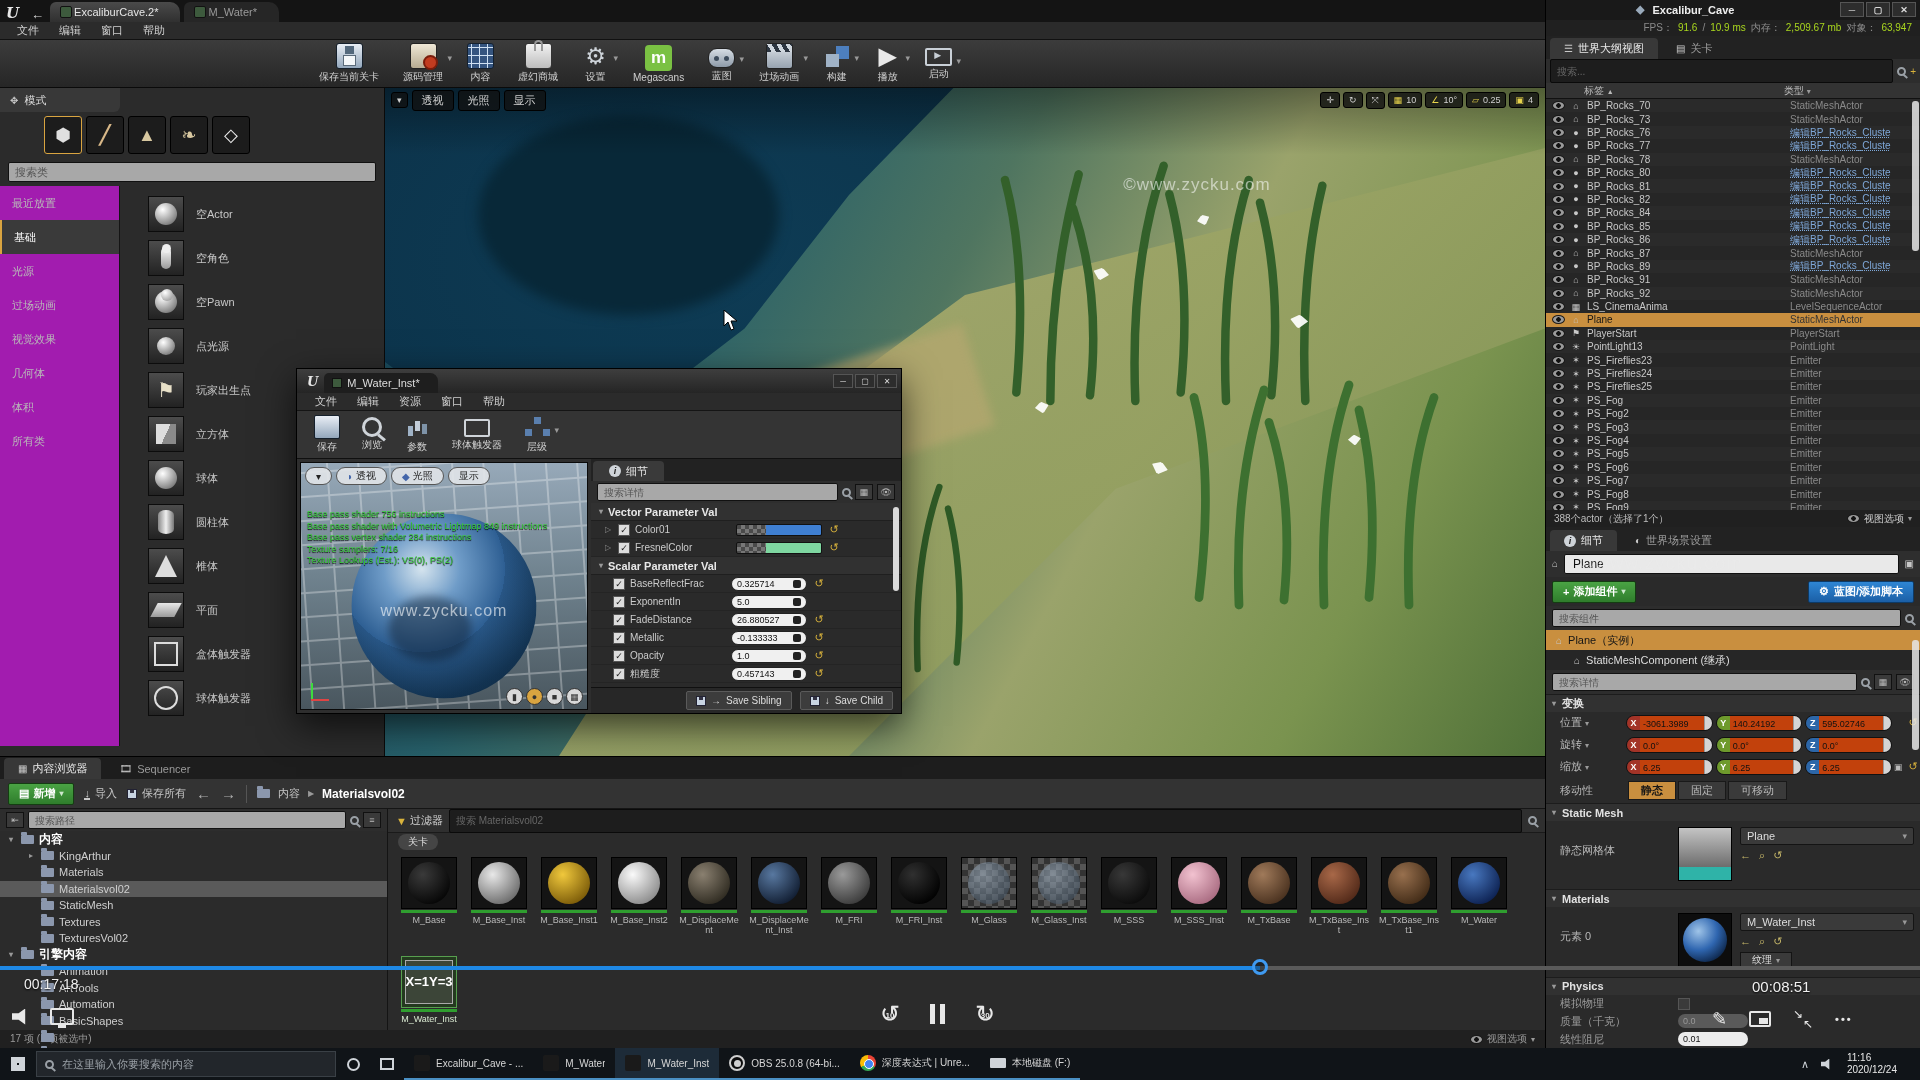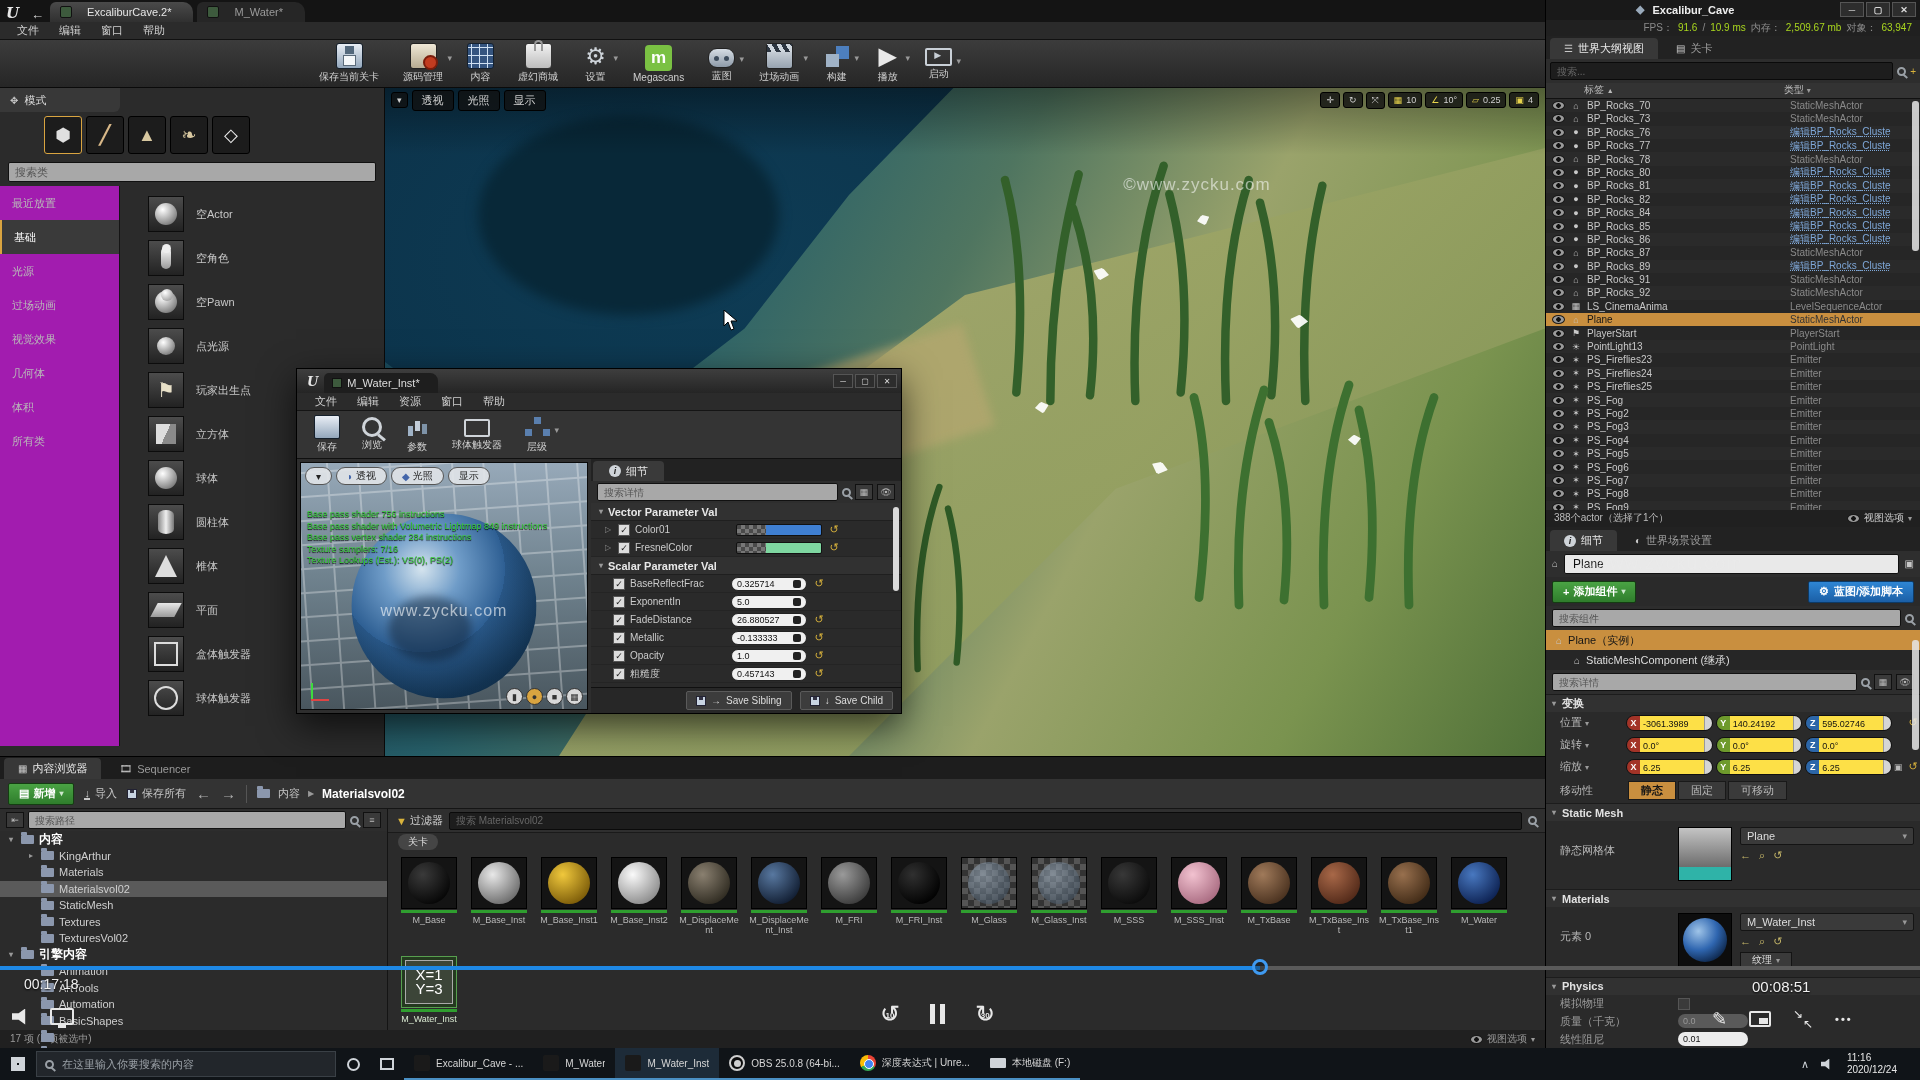--- a/index.html
+++ b/index.html
@@ -3,21 +3,21 @@
 <meta charset="utf-8">
 <style>
 *{box-sizing:border-box;margin:0;padding:0}
 html,body{width:1920px;height:1080px;overflow:hidden;background:#0e0e0e;
  font-family:"Liberation Sans",sans-serif;font-size:11px;color:#c8c8c8}
 input{outline:none;font-family:inherit}
 
 #tabbar{position:absolute;left:0;top:0;width:1545px;height:22px;background:#141414;display:flex;align-items:flex-end}
 .uelogo{font-family:"DejaVu Serif",serif;font-style:italic;font-weight:bold;color:#e8e8e8;font-size:15px;padding:0 6px}
 .backarrow{color:#ddd;font-size:13px;padding:0 6px}
-.wtab{height:20px;display:flex;align-items:center;gap:15px;padding:0 22px 0 10px;border-radius:6px 10px 0 0;font-size:11px}
+.wtab{height:20px;display:flex;align-items:center;gap:2px;padding:0 22px 0 10px;border-radius:6px 10px 0 0;font-size:11px}
 .wtab.active{background:linear-gradient(#4a4a4a,#303030);color:#e6e6e6}
 .wtab.inactive{background:#262626;color:#9a9a9a;margin-left:4px}
 .wtab .ticon{width:12px;height:12px;background:#3d5a3d;border:1px solid #111;border-radius:2px}
 
 #menubar{position:absolute;left:0;top:22px;width:1545px;height:18px;background:#2b2b2b;display:flex;align-items:center;gap:2px;padding-left:8px;border-bottom:1px solid #111}
 #menubar span{padding:0 9px;color:#cfcfcf}
 
 #toolbar{position:absolute;left:0;top:40px;width:1545px;height:48px;background:linear-gradient(#3c3c3c,#262626);border-bottom:1px solid #0a0a0a;display:flex;align-items:center;padding-left:310px;gap:6px}
 .tbitem{display:flex;flex-direction:column;align-items:center;gap:1px;padding:2px 9px;position:relative}
 .tbitem .lab{font-size:10px;color:#d0d0d0;white-space:nowrap}
@@ -93,21 +93,21 @@
 #rightpanel{position:absolute;left:1545px;top:0;width:375px;height:1048px;background:#2a2a2a;border-left:1px solid #000;display:flex;flex-direction:column}
 .rp-title{height:20px;background:#191919;display:flex;align-items:center;gap:8px;padding:0 4px 0 90px;color:#eee;font-weight:bold}
 .winbtns{margin-left:auto;display:flex}
 .winbtns span{width:24px;height:15px;display:flex;align-items:center;justify-content:center;font-size:9px;background:#2d2d2d;border:1px solid #555;color:#ddd;margin-left:2px}
 .statsrow{height:16px;background:#202020;display:flex;align-items:center;gap:5px;justify-content:flex-end;padding-right:8px;font-size:10px;color:#8a8a8a}
 .lime{color:#a8d51e}
 .rp-tabs{height:24px;display:flex;align-items:flex-end;background:#222;padding-left:4px;gap:4px}
 .rtab{height:21px;display:flex;align-items:center;gap:5px;padding:0 14px;border-radius:4px 4px 0 0;color:#9a9a9a}
 .rtab.sel{background:#383838;color:#e8e8e8}
 .ol-search{height:24px;display:flex;align-items:center;gap:4px;padding:2px 4px;background:#2d2d2d}
-.darkin{flex:1;height:18px;background:#1d1d1d;border:1px solid #0a0a0a;border-radius:2px;color:#bbb;padding:0 6px;font-size:10px}
+.darkin{flex:1;height:24px;background:#1d1d1d;border:1px solid #0a0a0a;border-radius:2px;color:#bbb;padding:0 6px;font-size:10px}
 .darkin::placeholder{color:#666}
 .ol-head{height:16px;display:flex;align-items:center;background:#333;border-bottom:1px solid #111;font-size:10px;color:#bbb}
 .ol-head .c1{padding-left:38px;flex:1}
 .ol-head .c2{width:136px}
 #ol-rows{height:416px;overflow:hidden;background:#262626;position:relative}
 .ol-row{height:13.4px;display:flex;align-items:center;font-size:10px;gap:5px;padding-left:6px}
 .ol-row:nth-child(odd){background:#2a2a2a}
 .ol-row.sel{background:#c98f3f;color:#151515}
 .ol-row.sel .ol-type{color:#333}
 .eye{width:13px;height:9px;border-radius:50%;background:radial-gradient(circle at 50% 50%,#111 0 2px,#9a9a9a 2.5px);border:1px solid #1a1a1a;flex:none}
@@ -131,21 +131,21 @@
 .comprow.sel{background:#c98f3f;color:#151515}
 .comprow.ind{padding-left:28px}
 .srchrow{height:24px;display:flex;align-items:center;gap:4px;padding:2px 6px;background:#2d2d2d}
 .sqicon{width:18px;height:16px;background:#3a3a3a;border:1px solid #111;display:flex;align-items:center;justify-content:center;color:#bbb;font-size:9px;flex:none}
 .sect-h{height:18px;display:flex;align-items:center;gap:6px;padding-left:6px;background:#313131;border-top:1px solid #1c1c1c;color:#e2e2e2;font-weight:bold}
 .trow{height:22px;display:flex;align-items:center;padding-left:14px;background:#2a2a2a}
 .trow .tl{width:66px;color:#b8b8b8}
 .axis{display:flex;align-items:center;flex:1;gap:3px;padding-right:2px}
 .ax{display:flex;flex:1;height:16px;border-radius:8px;overflow:hidden;border:1px solid #111}
 .ax .tag{width:13px;display:flex;align-items:center;justify-content:center;color:#fff;font-size:9px;font-weight:bold}
-.ax .val{flex:1;background:#fde047;color:#111;font-size:9px;display:flex;align-items:center;padding:8px 3px;overflow:hidden;white-space:nowrap}
+.ax .val{flex:1;background:#c2410c;color:#111;font-size:9px;display:flex;align-items:center;padding:8px 3px;overflow:hidden;white-space:nowrap}
 .ax .spin{width:8px;background:#d5d5d5;border-left:1px solid #999}
 .tag.x{background:#a33327}.tag.y{background:#6e9a2c}.tag.z{background:#2c66a8}
 .reset{width:14px;color:#d9b33c;text-align:center;visibility:hidden;flex:none}
 .reset.show{visibility:visible}
 .lock{width:12px;color:#bbb;visibility:hidden;flex:none;font-size:9px}
 .lock.show{visibility:visible}
 .mobrow{height:26px;display:flex;align-items:center;padding-left:14px;gap:2px;background:#2a2a2a}
 .mobrow .tl{width:66px;color:#b8b8b8}
 .mob{height:19px;padding:0 12px;display:flex;align-items:center;background:#3a3a3a;border:1px solid #191919;color:#bbb}
 .mob.sel{background:#c98f3f;color:#161616;font-weight:bold}
@@ -190,21 +190,21 @@
 .tiles{flex:1;display:flex;flex-wrap:wrap;align-content:flex-start;gap:8px;padding:6px 10px;overflow:hidden}
 .tile{width:62px;display:flex;flex-direction:column;align-items:center}
 .thumb{width:56px;height:52px;background:#141414;border:1px solid #000;display:flex;align-items:center;justify-content:center;position:relative}
 .thumb .ball{width:42px;height:42px;border-radius:50%;background:radial-gradient(circle at 35% 30%,var(--c1),var(--c2) 80%)}
 .thumb.checker{background-image:linear-gradient(45deg,#555 25%,transparent 25%,transparent 75%,#555 75%),linear-gradient(45deg,#555 25%,#333 25%,#333 75%,#555 75%);background-size:12px 12px;background-position:0 0,6px 6px}
 .thumb.checker .ball{opacity:.55}
 .gbar{width:56px;height:3px;background:#2f9e2f;margin-top:1px}
 .tlabel{font-size:9px;color:#b8b8b8;text-align:center;line-height:10px;margin-top:2px;word-break:break-all}
 .tile.seltile .thumb{background:#24391f;border-color:#57a04f}
 .tile.seltile .tlabel{color:#d8e8d0}
-.coordbox{position:absolute;inset:3px;background:rgba(62,70,58,.95);border:1px solid #aaa;display:flex;flex-direction:column;align-items:center;justify-content:center;color:#fff;font-weight:normal;font-size:15px;line-height:14px}
+.coordbox{position:absolute;inset:3px;background:rgba(62,70,58,.95);border:1px solid #aaa;display:flex;flex-direction:row;align-items:center;justify-content:center;color:#fff;font-weight:bold;font-size:13px;line-height:14px}
 .cb-foot{height:18px;background:#202020;display:flex;align-items:center;padding:0 10px;color:#9a9a9a;font-size:10px}
 .cb-foot .vopts{margin-left:auto;display:flex;align-items:center;gap:4px}
 
 #matwin{position:absolute;left:296px;top:368px;width:606px;height:346px;background:#2e2e2e;border:1px solid #000;box-shadow:0 12px 34px rgba(0,0,0,.65);z-index:20}
 .mw-title{height:24px;background:linear-gradient(#3e3e3e,#252525);display:flex;align-items:flex-end;padding:0 4px}
 .mw-title .uelogo{font-size:13px;align-self:center}
 .mw-tab{height:20px;background:#1e1e1e;border-radius:5px 8px 0 0;display:flex;align-items:center;gap:5px;padding:0 18px 0 8px;color:#ddd}
 .mw-btns{margin-left:auto;display:flex;align-self:center}
 .mw-btns span{width:20px;height:14px;display:flex;align-items:center;justify-content:center;font-size:8px;background:#2d2d2d;border:1px solid #555;color:#ddd;margin-left:2px}
 .mw-menu{height:18px;display:flex;align-items:center;background:#2b2b2b;border-bottom:1px solid #151515;padding-left:8px}

